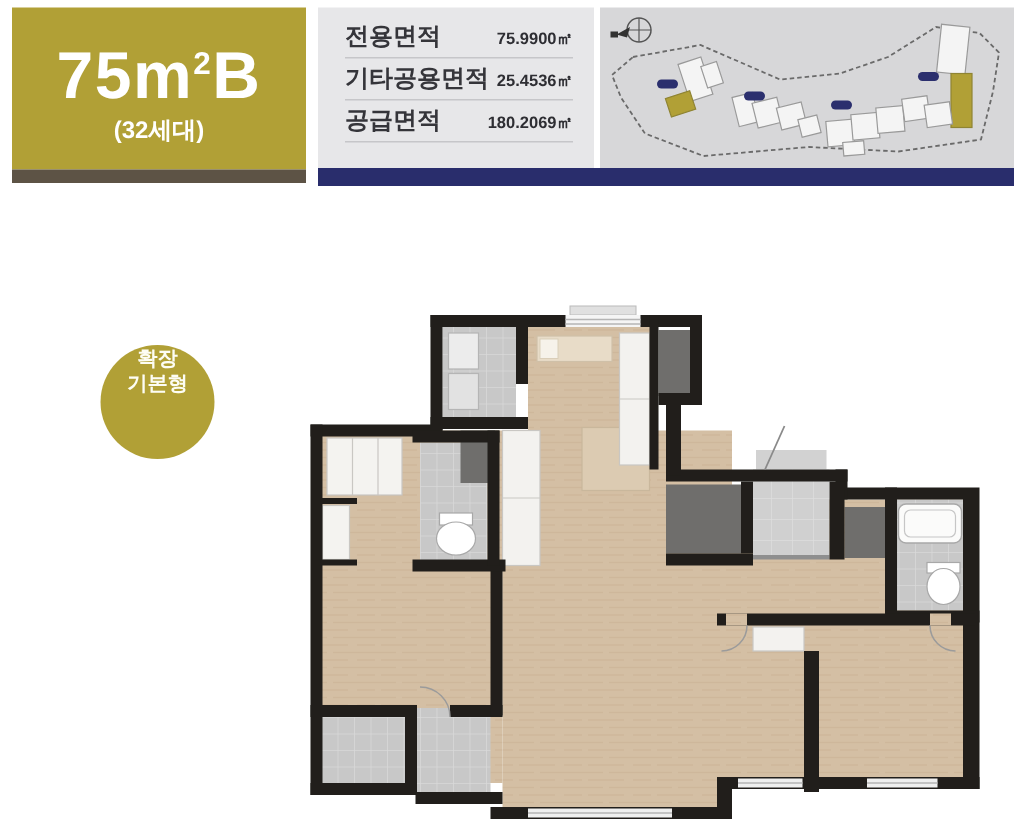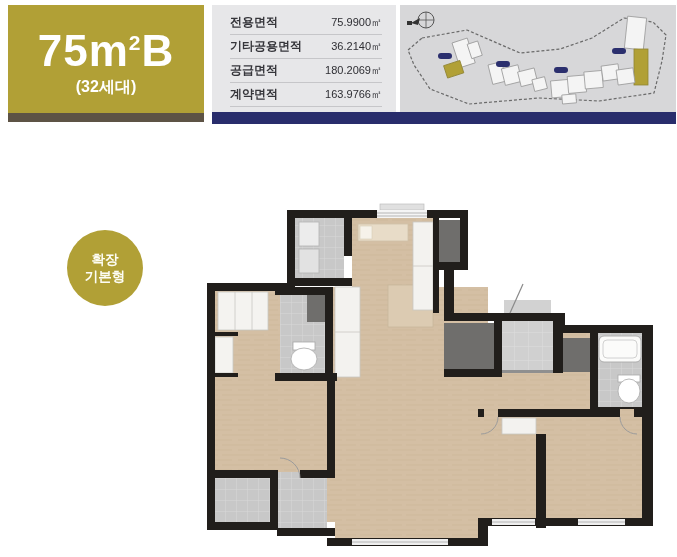--- a/index.html
+++ b/index.html
@@ -12,31 +12,31 @@
   .unit-title{font-size:44px;font-weight:bold;letter-spacing:1px;line-height:44px;}
   .unit-title .sup{font-size:21px;vertical-align:16px;font-weight:bold;}
   .unit-sub{font-size:16px;margin-top:4px;font-weight:bold;}
   .unit-accent{position:absolute;left:8px;top:113px;width:196px;height:9px;background:#5d5345;}
 
   
   .area-panel{position:absolute;left:212px;top:5px;width:184px;height:107px;background:#e7e7e9;}
   .area-rows{padding:6px 14px 0 18px;}
   .area-row{display:flex;justify-content:space-between;align-items:baseline;
             border-bottom:1px solid #c6c6c9;padding:3px 0 3px 0;}
-  .area-label{font-size:12px;font-weight:bold;color:#35353a;}
-  .area-value{font-size:11px;font-weight:normal;color:#2e2e33;}
+  .area-label{font-size:16px;font-weight:bold;color:#35353a;}
+  .area-value{font-size:11px;font-weight:bold;color:#2e2e33;}
   .navy-bar{position:absolute;left:212px;top:112px;width:464px;height:12px;background:#292d6c;}
 
   
   .site-panel{position:absolute;left:400px;top:5px;width:276px;height:107px;background:#d7d7d9;}
 
   
   .exp-badge{position:absolute;left:67px;top:230px;width:76px;height:76px;border-radius:50%;
              background:#b1a036;color:#fdfdf4;display:flex;flex-direction:column;
-             align-items:center;justify-content:center;font-size:13.5px;font-weight:bold;line-height:17px;}
+             align-items:center;justify-content:flex-start;font-size:13.5px;font-weight:bold;line-height:17px;}
 
   
   .plan{position:absolute;left:192px;top:192px;width:470px;height:365px;}
 </style>
 </head>
 <body>
 
 <div id="stage">
 
   <div class="unit-card">
@@ -46,29 +46,25 @@
   <div class="unit-accent"></div>
 
   <div class="area-panel">
     <div class="area-rows">
       <div class="area-row">
         <span class="area-label">전용면적</span>
         <span class="area-value">75.9900㎡</span>
       </div>
       <div class="area-row">
         <span class="area-label">기타공용면적</span>
-        <span class="area-value">36.2140㎡</span>
+        <span class="area-value">25.4536㎡</span>
       </div>
       <div class="area-row">
         <span class="area-label">공급면적</span>
         <span class="area-value">180.2069㎡</span>
-      </div>
-      <div class="area-row">
-        <span class="area-label">계약면적</span>
-        <span class="area-value">163.9766㎡</span>
       </div>
     </div>
   </div>
 
   <div class="site-panel">
     <svg width="276" height="107" viewBox="0 0 276 107">
 
       <path d="M22,33 L67,25 L120,48 L160,44 L192,33 L224,13 L253,17 L266,30 L262,56 L254,88 L199,96 L139,93 L69,99 L30,84 L14,60 L8,45 Z" fill="none" stroke="#6a6a6a" stroke-width="1.2" stroke-dasharray="3 2"></path>
 
       <g transform="translate(26,15)">

